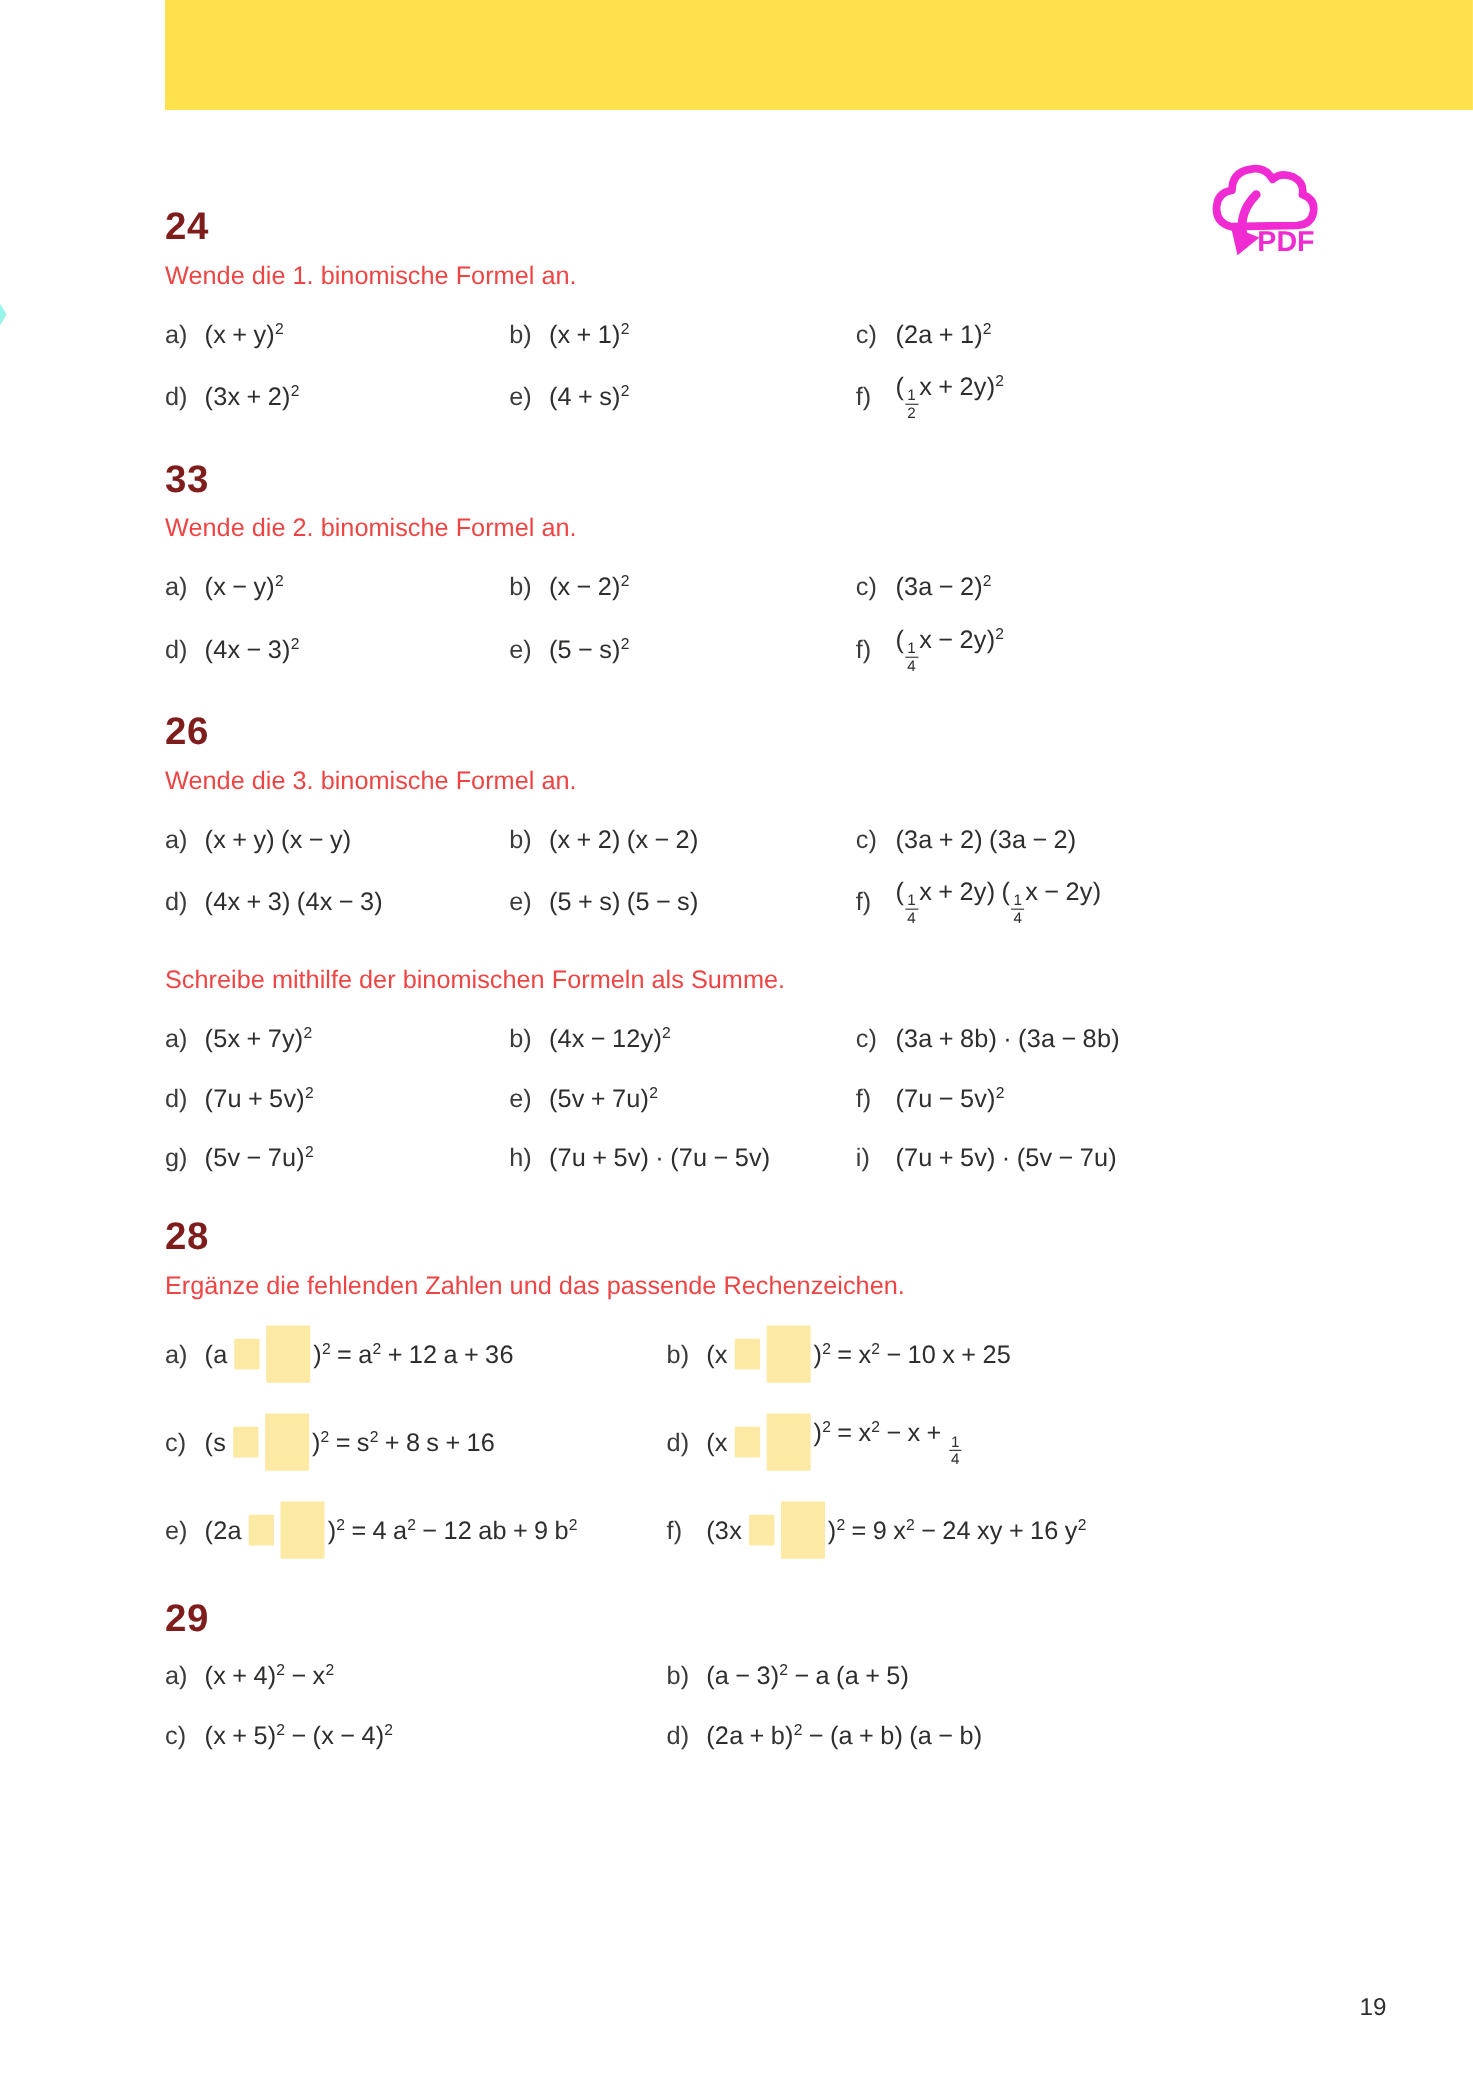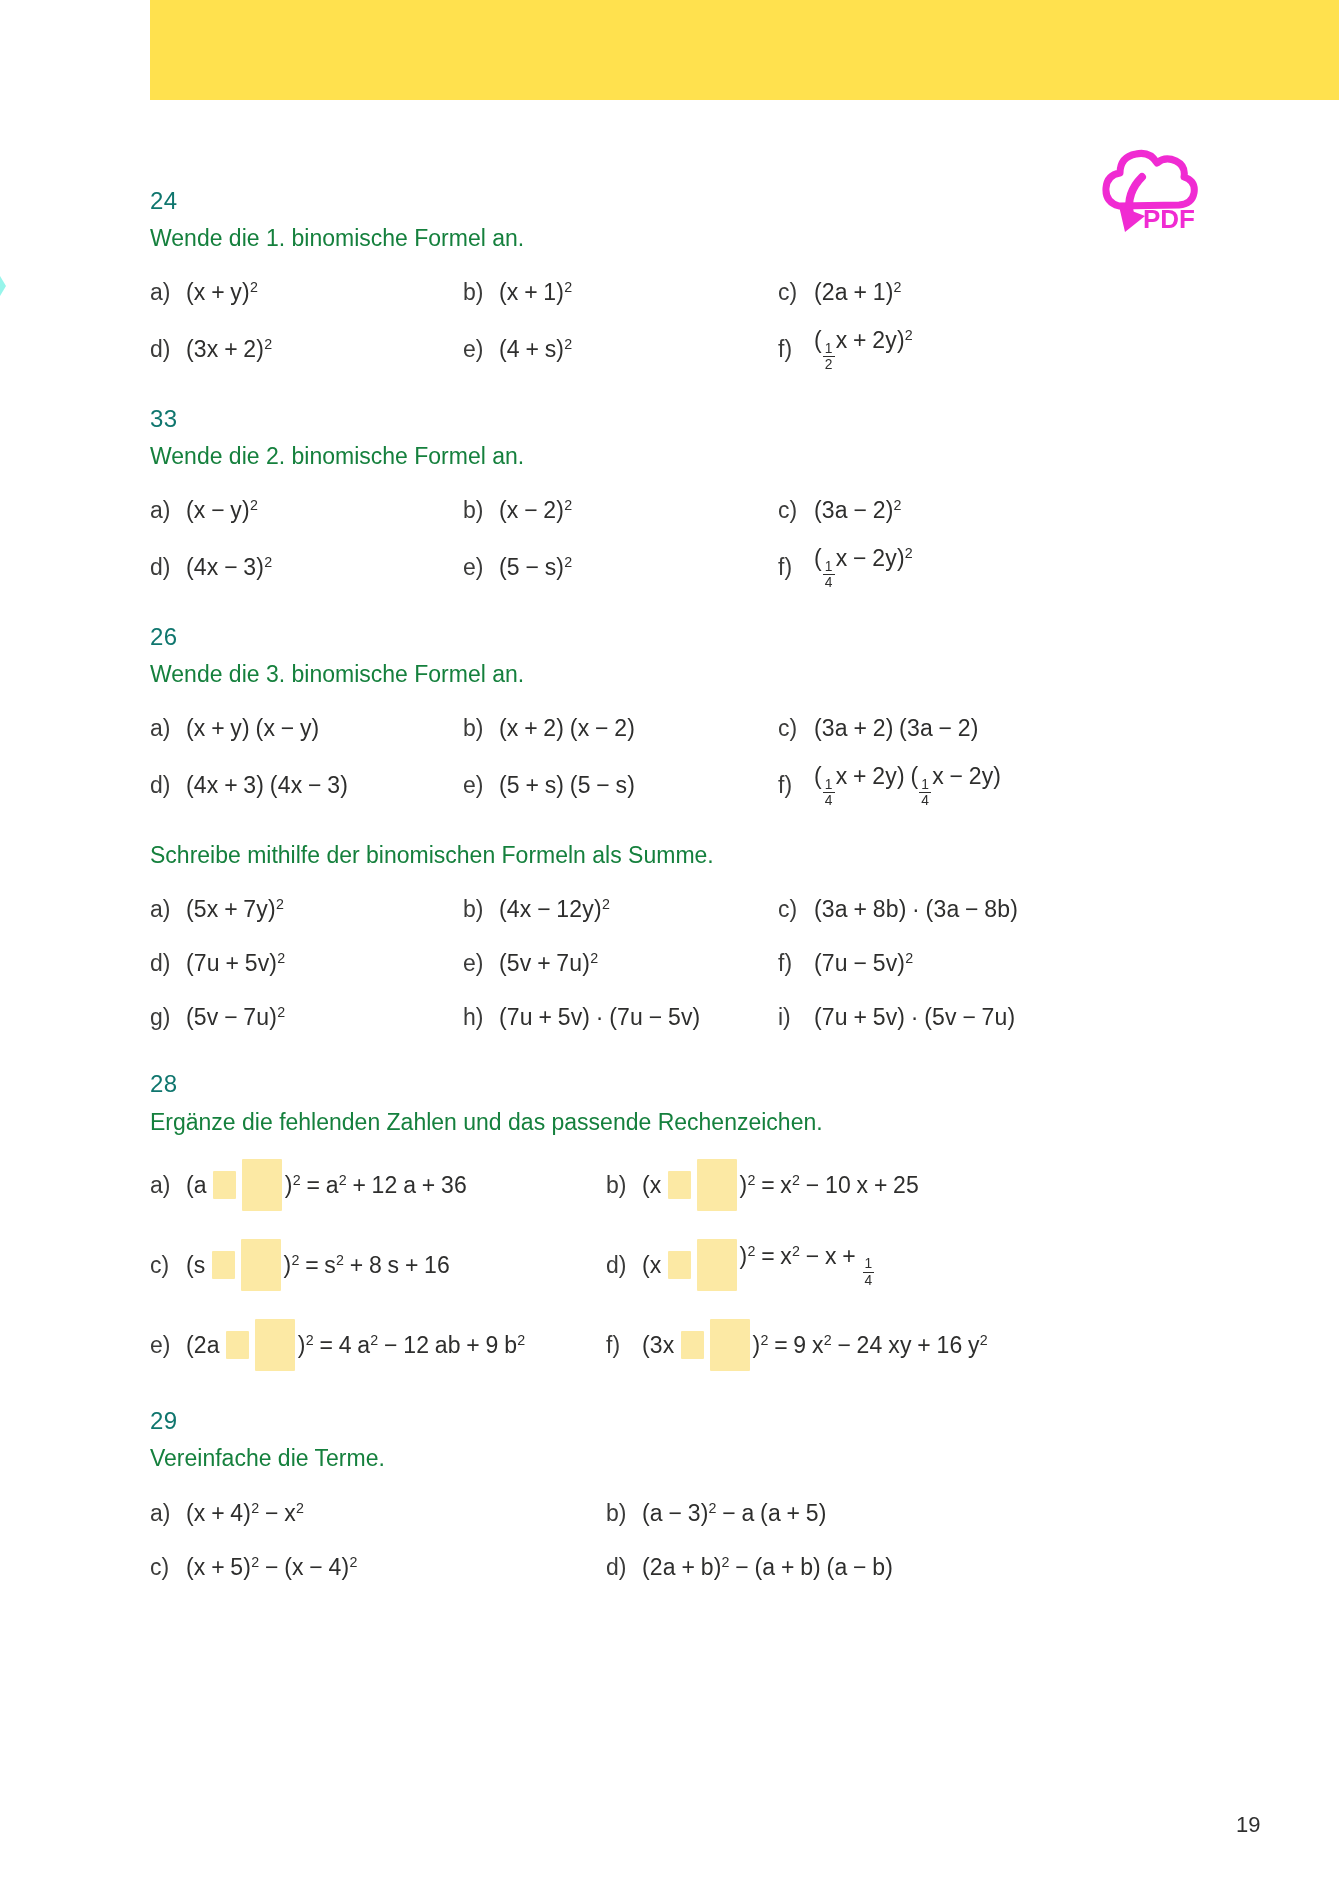--- a/index.html
+++ b/index.html
@@ -27,26 +27,26 @@
   }
   
   .content{
     position:absolute;left:150px;top:0;width:1060px;
   }
   .ex{margin:0;}
   .content .ex:first-child{margin-top:188px;}
   .ex + .ex{margin-top:34px;}
   .ex-number{
     margin:0 0 12px 0;
-    font-size:24px;line-height:1.05;font-weight:normal;
-    color:#0f766e;letter-spacing:.5px;
+    font-size:35px;line-height:1.05;font-weight:bold;
+    color:#7f1d1d;letter-spacing:.5px;
   }
   .instruction{
     margin:0 0 20px 0;
-    font-size:23px;line-height:1.2;color:#15803d;
+    font-size:23px;line-height:1.2;color:#ef4444;
   }
   .grid{display:grid;row-gap:14px;}
   .grid.cols-3{grid-template-columns:313px 315px 1fr;}
   .grid.cols-2{grid-template-columns:456px 1fr;}
   .grid.fill{row-gap:22px;}
   .item{
     display:flex;align-items:center;
     font-size:23px;color:#2e2e2d;min-height:40px;
     white-space:nowrap;
   }
@@ -284,21 +284,20 @@
           <span class="lbl">f)</span>
           <span class="expr">(3x</span>
           <span class="box box-op"></span>
           <span class="box box-num"></span>
           <span class="expr">)<sup>2</sup> = 9 x<sup>2</sup> − 24 xy + 16 y<sup>2</sup></span>
         </div>
       </div>
     </section>
     <section class="ex">
       <h2 class="ex-number">29</h2>
-      <p class="instruction">Vereinfache die Terme.</p>
       <div class="grid cols-2">
         <div class="item">
           <span class="lbl">a)</span>
           <span class="expr">(x + 4)<sup>2</sup> − x<sup>2</sup></span>
         </div>
         <div class="item">
           <span class="lbl">b)</span>
           <span class="expr">(a − 3)<sup>2</sup> − a (a + 5)</span>
         </div>
         <div class="item">

